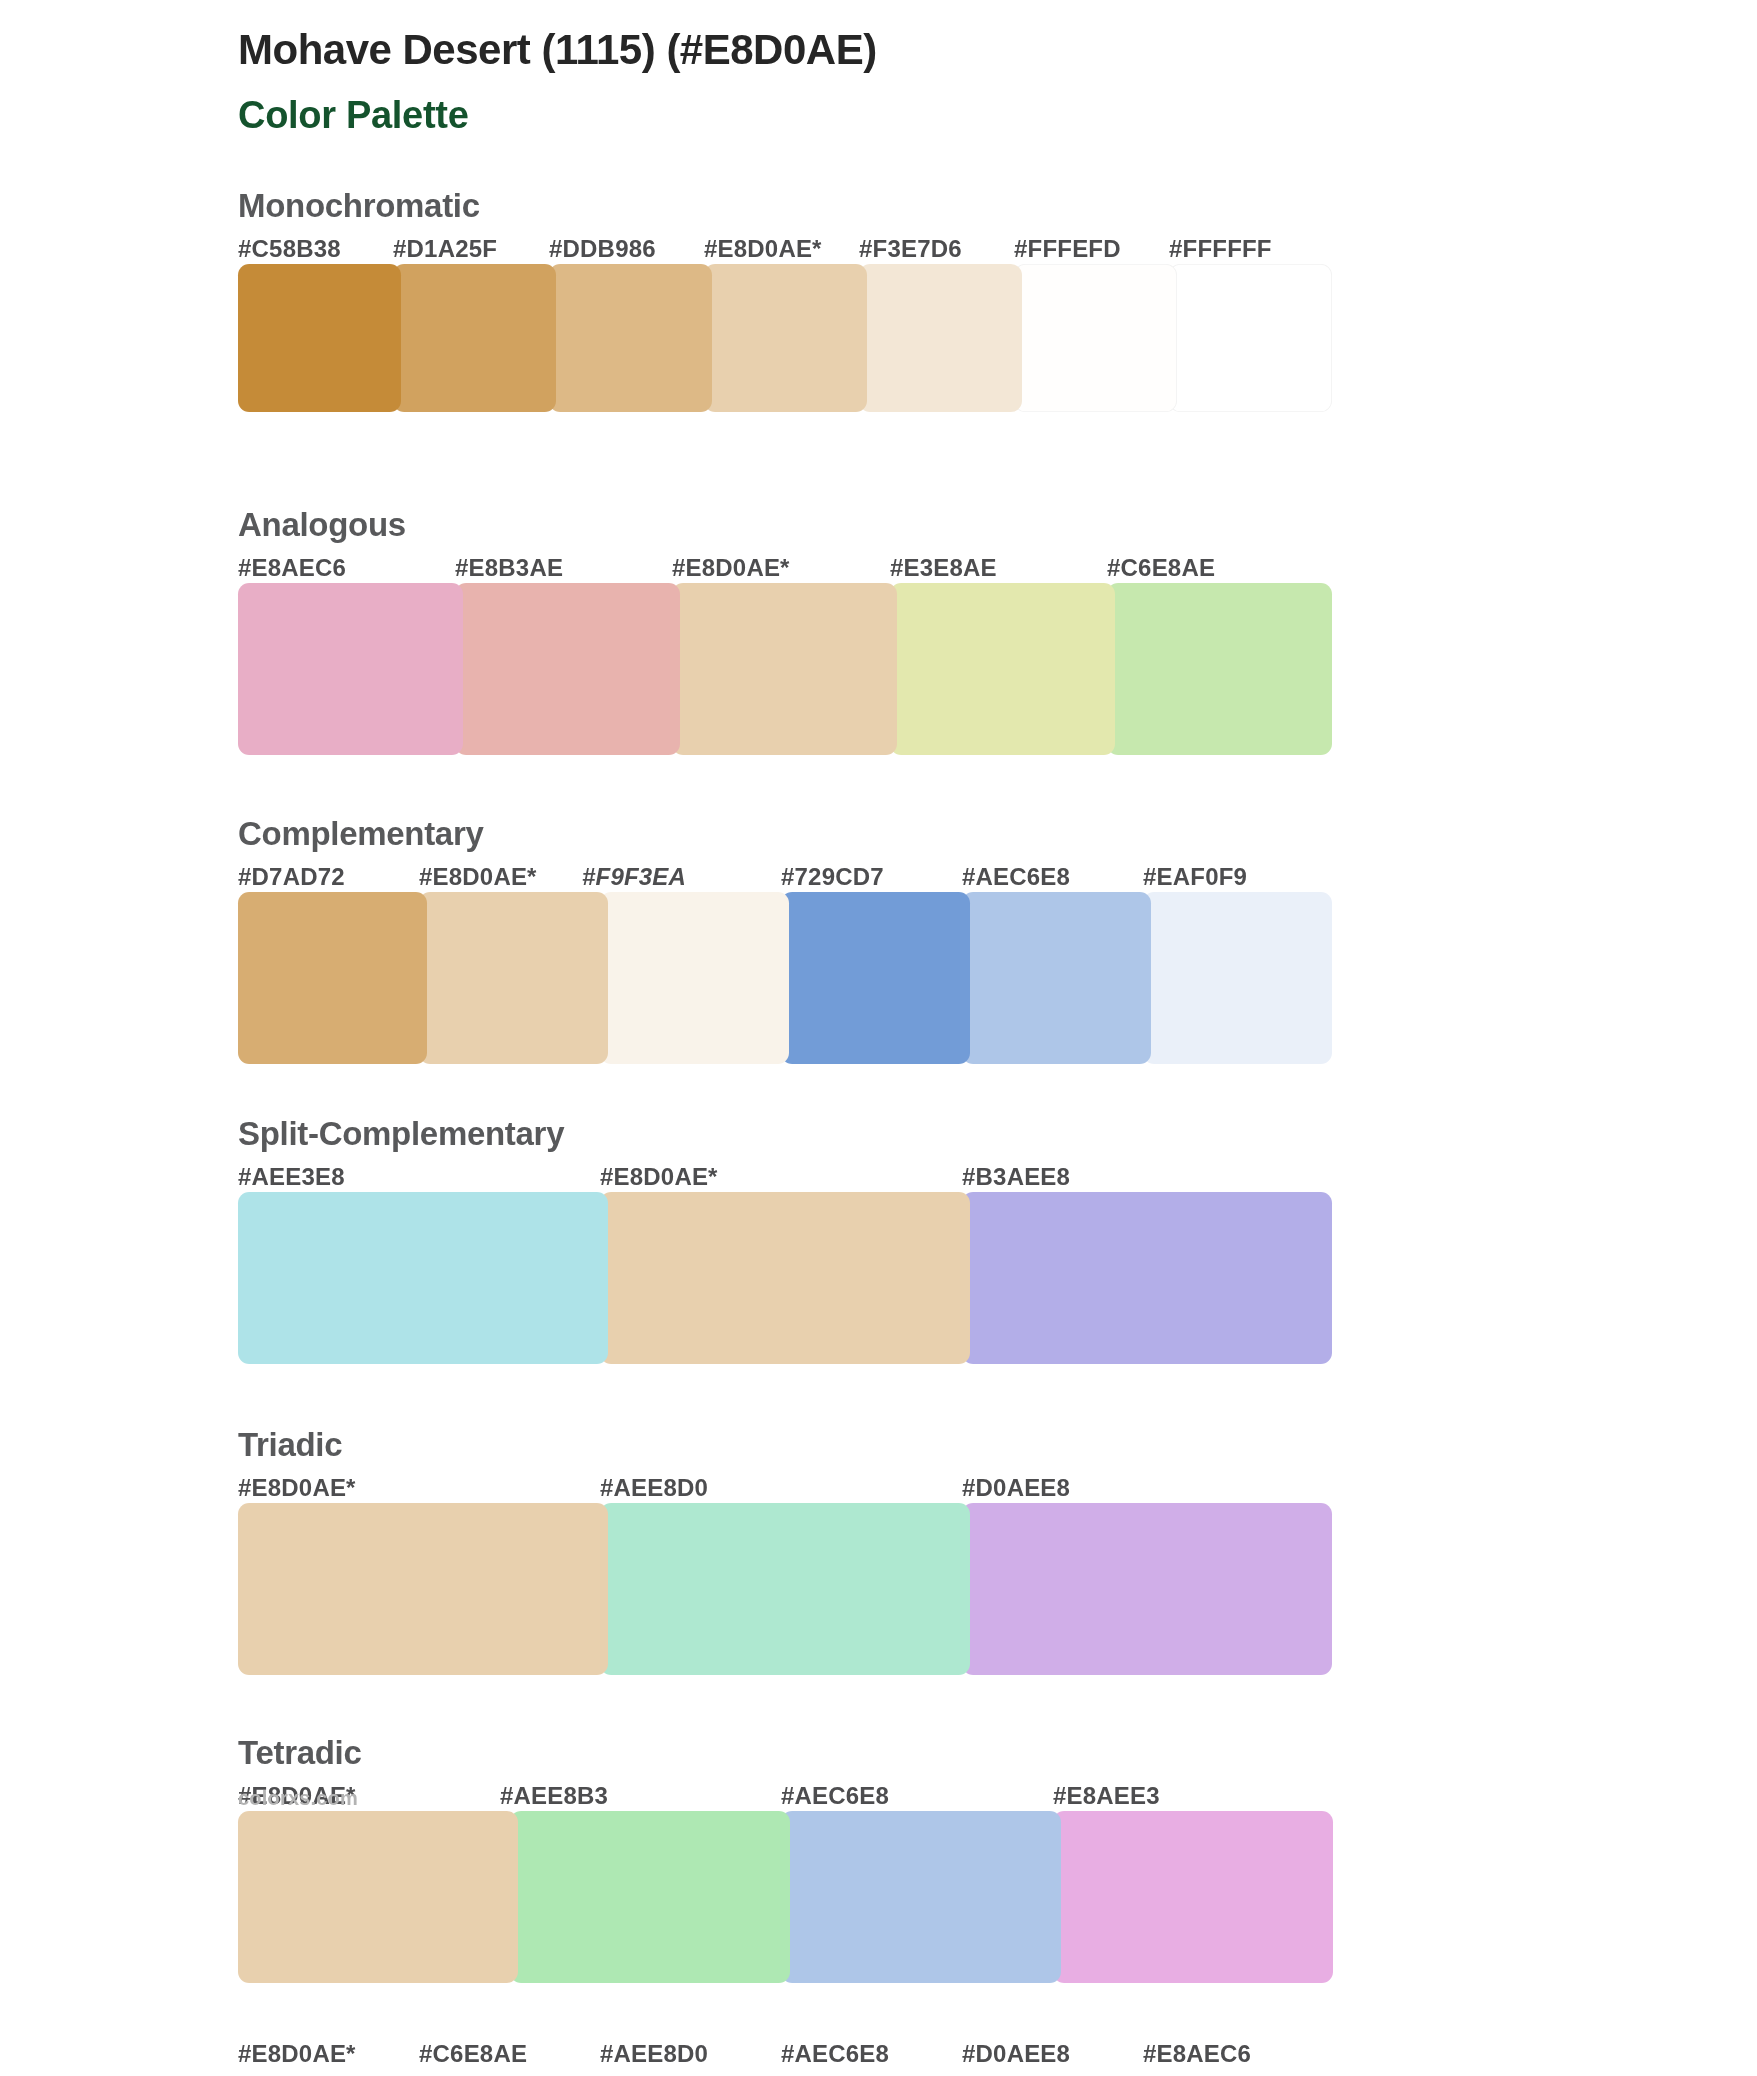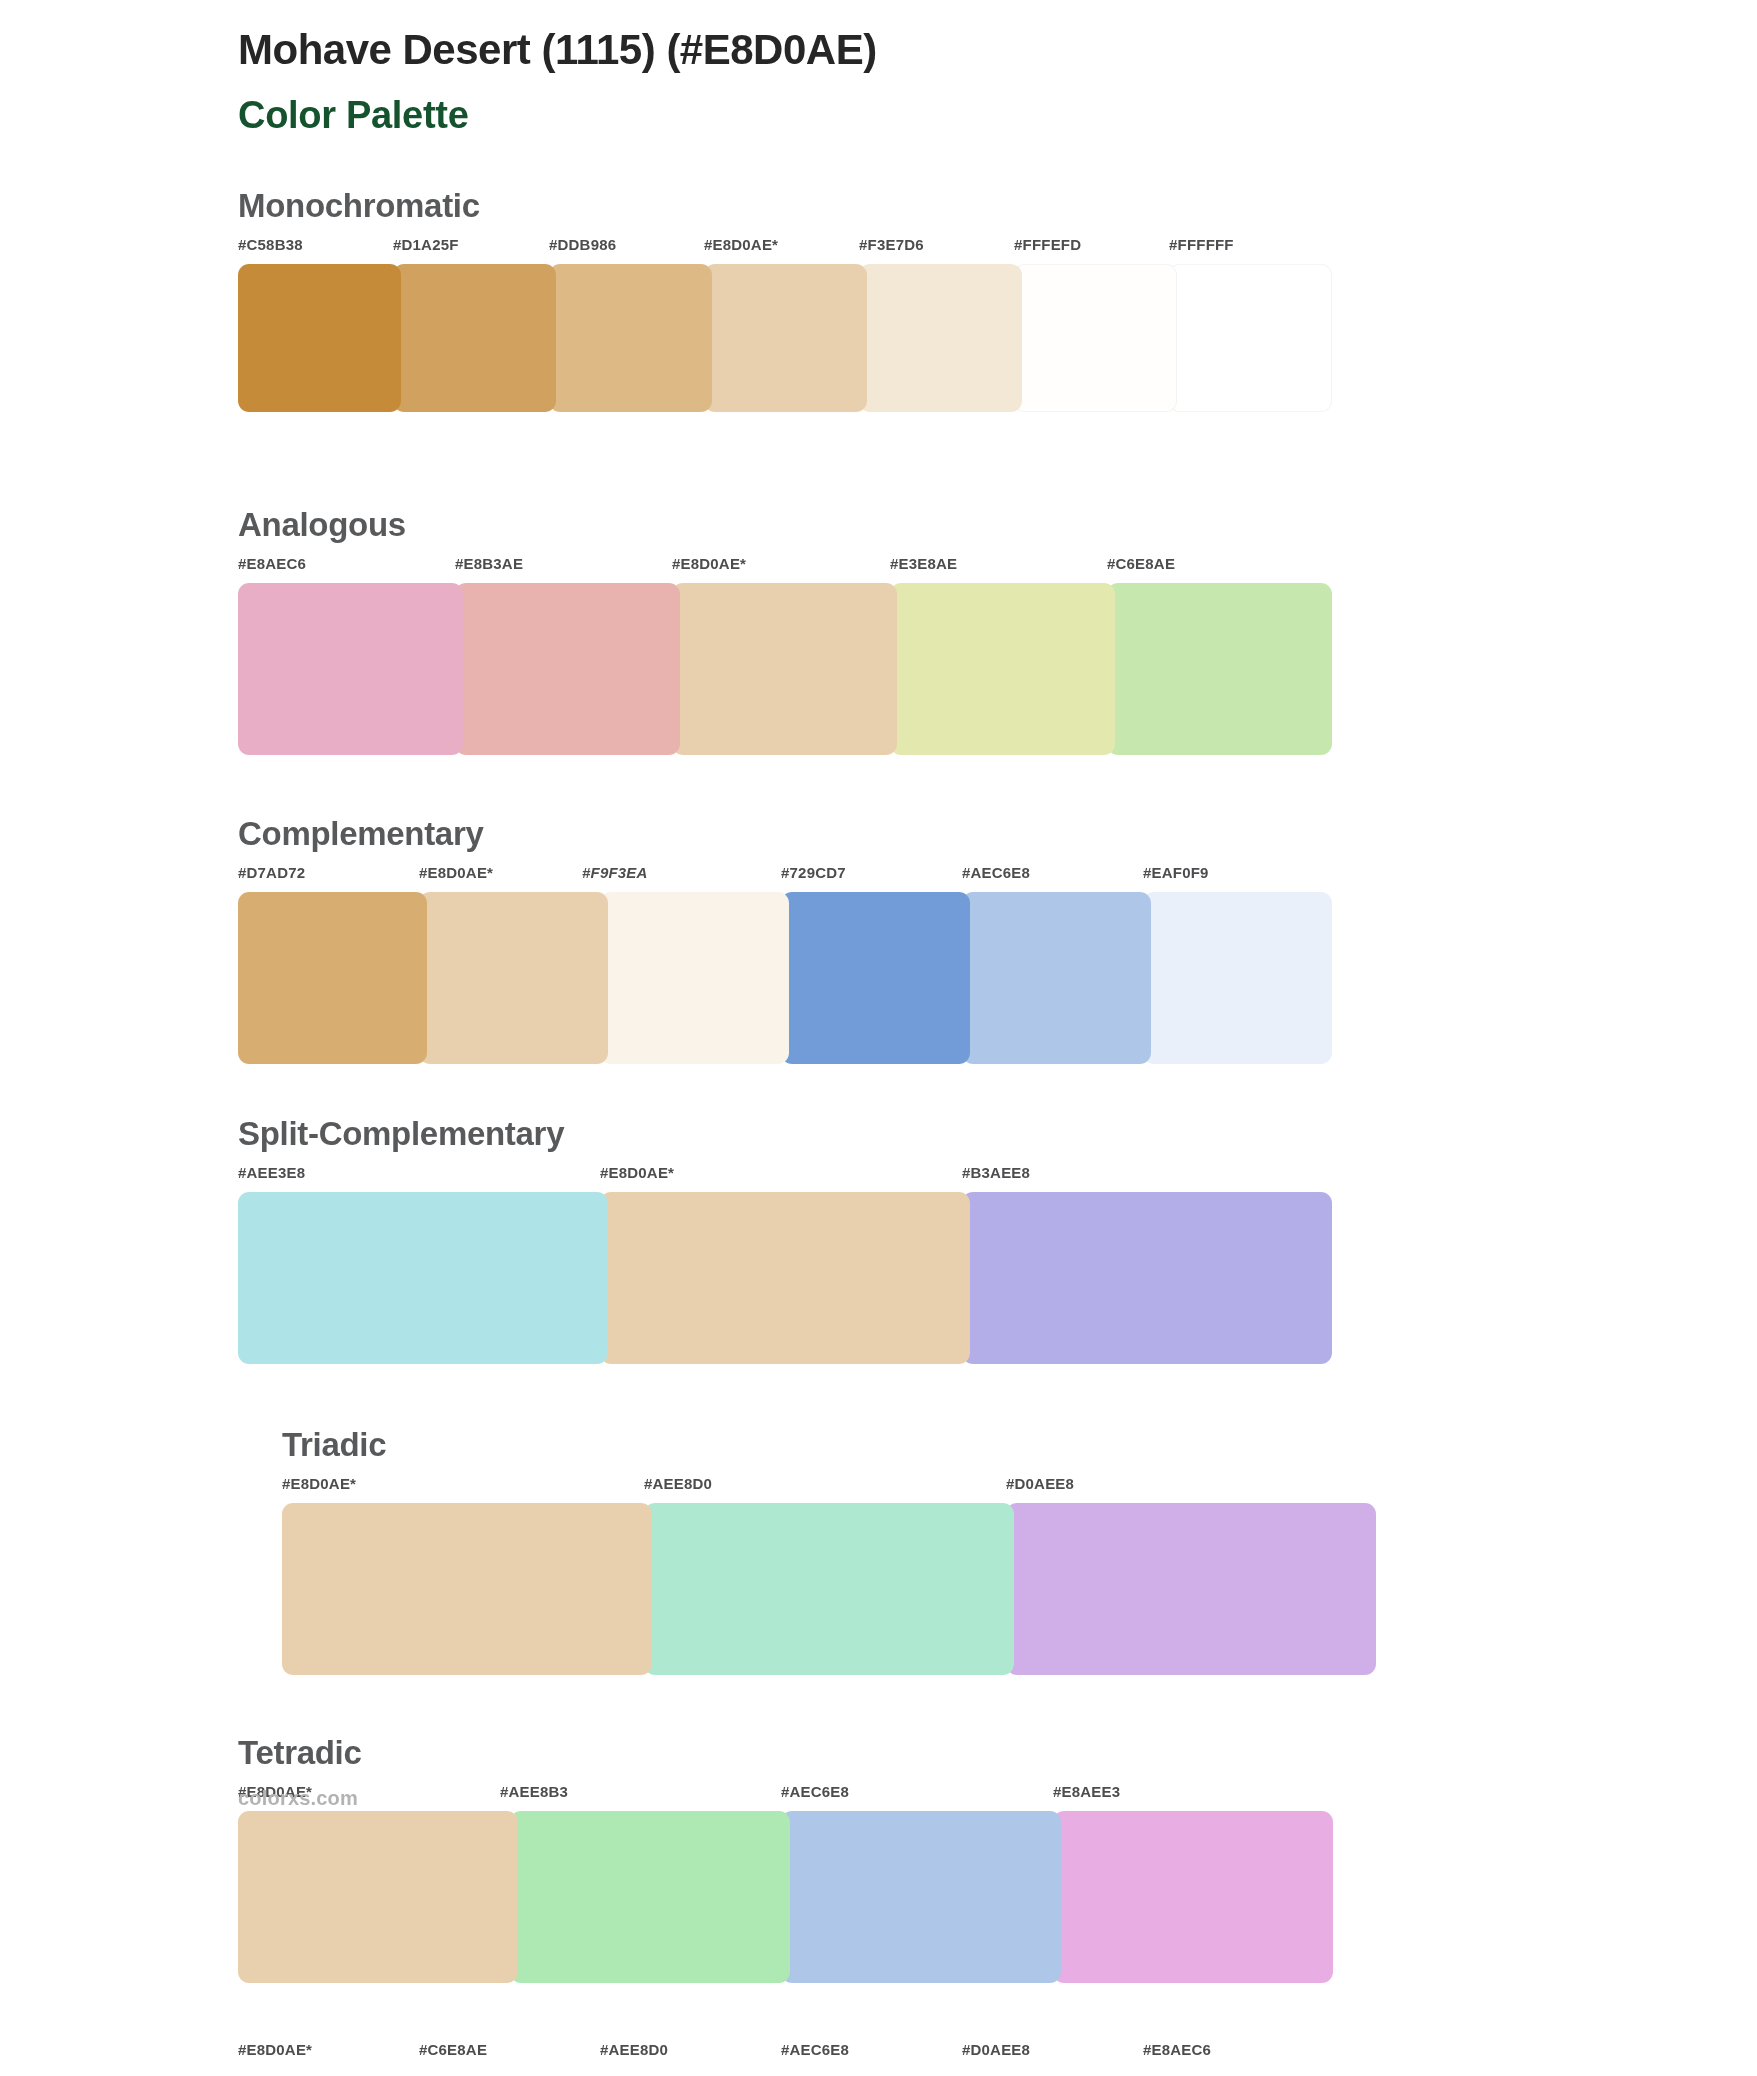--- a/index.html
+++ b/index.html
@@ -71,21 +71,21 @@
   }
 
   .swatch {
     position: absolute;
     top: 0;
     border-radius: 11.2px;
   }
 
   .swatch-label {
     position: absolute;
-    font-size: 15px;
+    font-size: 24px;
     font-weight: bold;
     color: #4d4d4f;
     letter-spacing: 0.2px;
     white-space: nowrap;
     top: 0;
     line-height: 1;
   }
 
   .labels {
     position: relative;
@@ -177,21 +177,21 @@
           <div class="swatch-label" style="left: 0px;">#AEE3E8</div>
           <div class="swatch-label" style="left: 362px;">#E8D0AE*</div>
           <div class="swatch-label" style="left: 724px;">#B3AEE8</div>
         </div>
         <div class="swatch-row" style="height: 172px;">
           <div class="swatch" title="#AEE3E8" style="left: 0px; width: 370px; height: 172px; background: rgb(174, 227, 232); z-index: 3;"></div>
           <div class="swatch" title="#E8D0AE*" style="left: 362px; width: 370px; height: 172px; background: rgb(232, 208, 174); z-index: 2;"></div>
           <div class="swatch" title="#B3AEE8" style="left: 724px; width: 370px; height: 172px; background: rgb(179, 174, 232); z-index: 1;"></div>
         </div>
       </div>
-      <div class="section" style="margin-top: 64px; margin-left: 44px;">
+      <div class="section" style="margin-top: 64px;">
         <div class="section-title">Triadic</div>
         <div class="labels">
           <div class="swatch-label" style="left: 0px;">#E8D0AE*</div>
           <div class="swatch-label" style="left: 362px;">#AEE8D0</div>
           <div class="swatch-label" style="left: 724px;">#D0AEE8</div>
         </div>
         <div class="swatch-row" style="height: 172px;">
           <div class="swatch" title="#E8D0AE*" style="left: 0px; width: 370px; height: 172px; background: rgb(232, 208, 174); z-index: 3;"></div>
           <div class="swatch" title="#AEE8D0" style="left: 362px; width: 370px; height: 172px; background: rgb(174, 232, 208); z-index: 2;"></div>
           <div class="swatch" title="#D0AEE8" style="left: 724px; width: 370px; height: 172px; background: rgb(208, 174, 232); z-index: 1;"></div>

